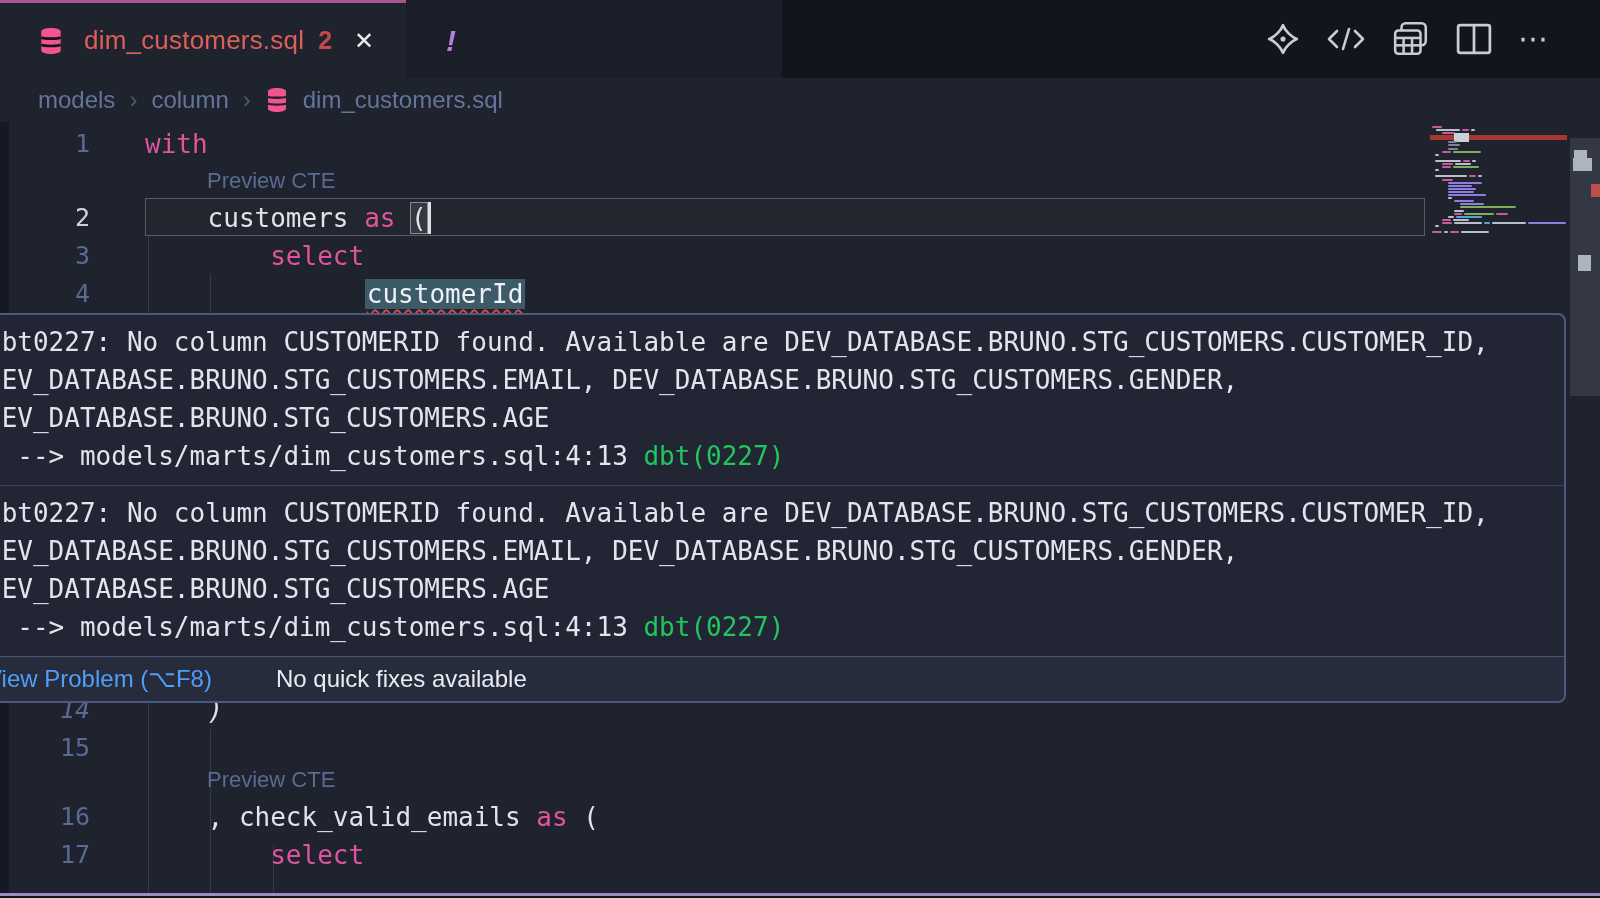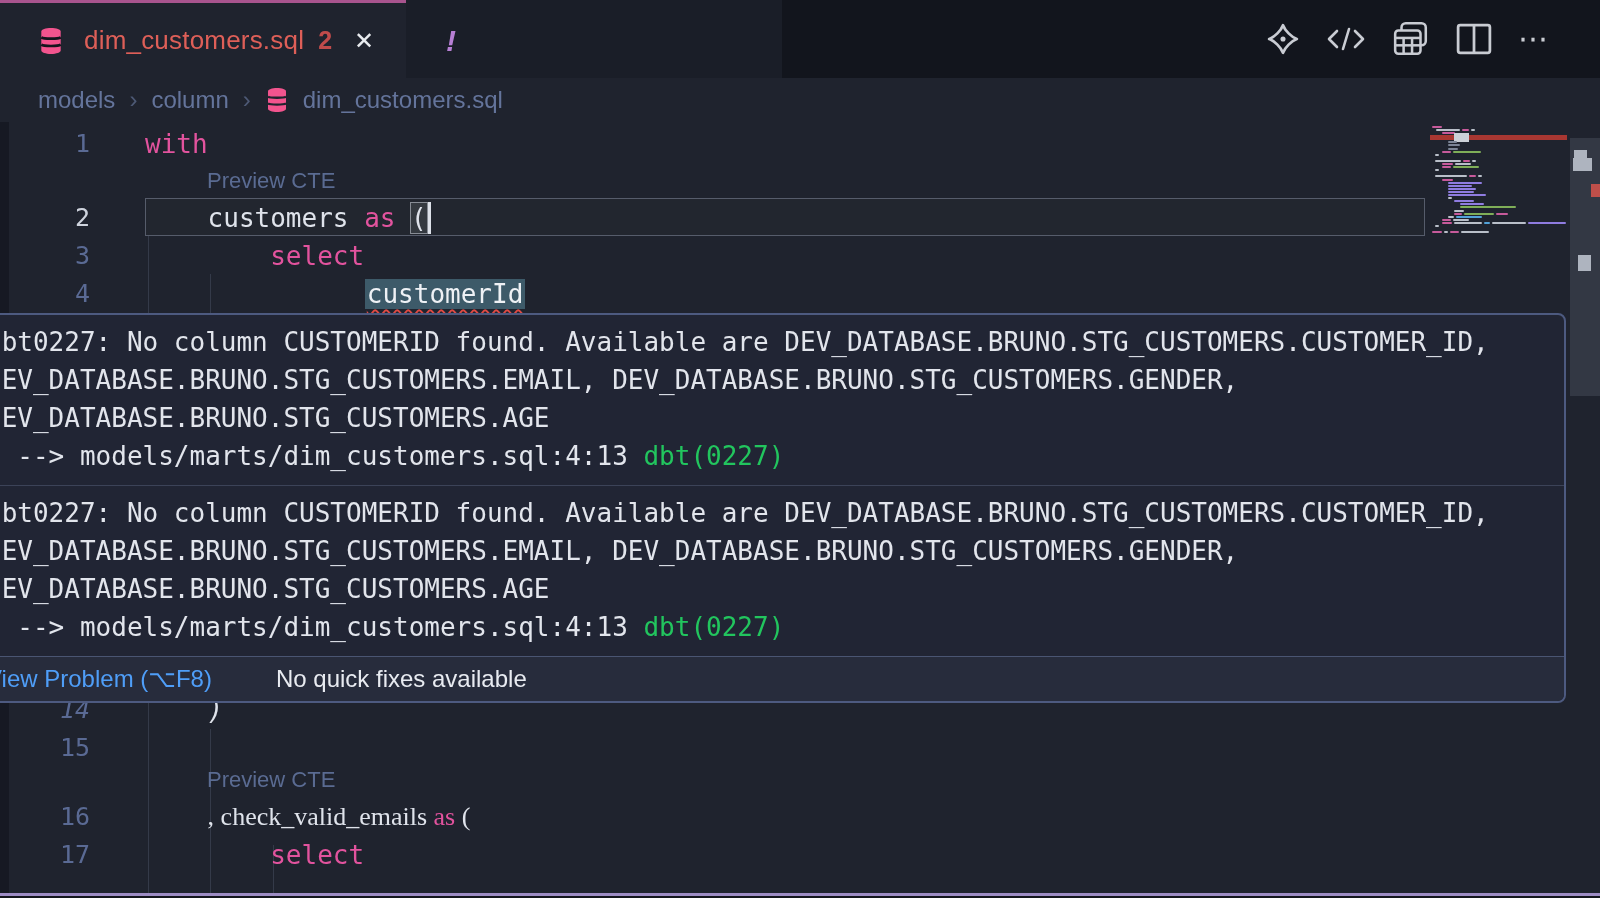--- a/index.html
+++ b/index.html
@@ -154,21 +154,21 @@
       <span class="lnum">14</span>
       <span class="ltext" style="left: 207.6px;"><span class="tk-tx">)</span></span>
     </div>
     <div class="crow" style="top: 729px;">
       <span class="lnum">15</span>
       <span class="ltext" style="left: 145px;"></span>
     </div>
     <div class="lens" style="top: 762px; position: absolute;">Preview CTE</div>
     <div class="crow" style="top: 798px;">
       <span class="lnum">16</span>
-      <span class="ltext" style="left: 207.6px; font-family: Liberation Serif, serif;"><span class="tk-tx">, check_valid_emails </span><span class="tk-kw">as</span><span class="tk-tx"> (</span></span>
+      <span class="ltext" style="left: 207.6px;"><span class="tk-tx">, check_valid_emails </span><span class="tk-kw">as</span><span class="tk-tx"> (</span></span>
     </div>
     <div class="crow" style="top: 836px;">
       <span class="lnum">17</span>
       <span class="ltext" style="left: 270.2px;"><span class="tk-kw">select</span></span>
     </div>
   </div>
 
 <div id="minimap">
     <div class="mrow" style="left: 2px; top: 0px; width: 10px; background: rgb(199, 90, 155);"></div>
     <div class="mrow" style="left: 6px; top: 3.1px; width: 24px; background: rgb(185, 191, 201);"></div>

